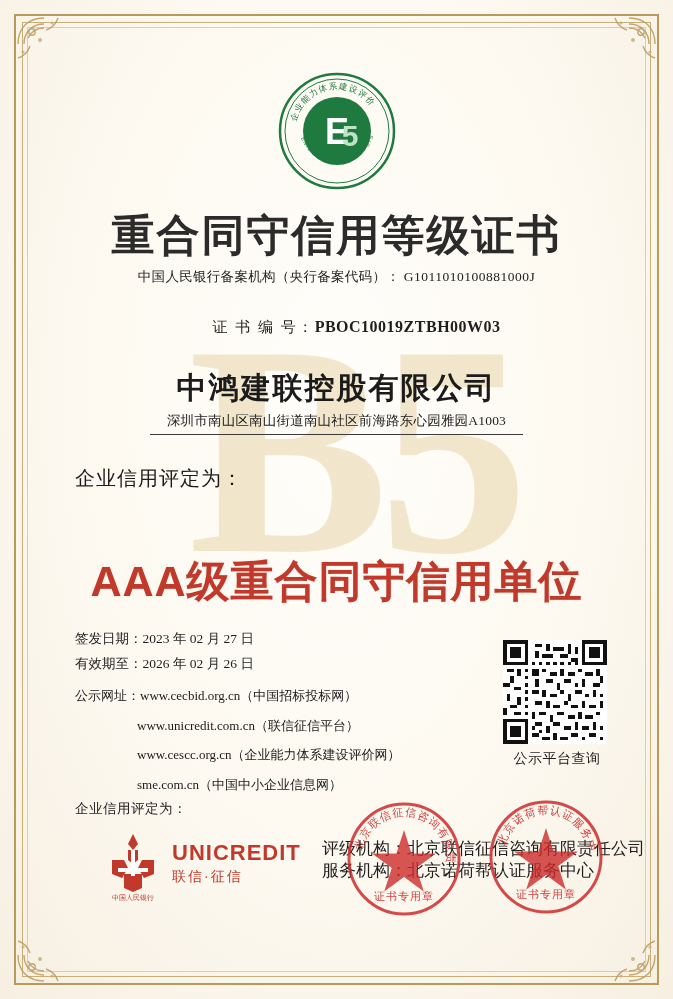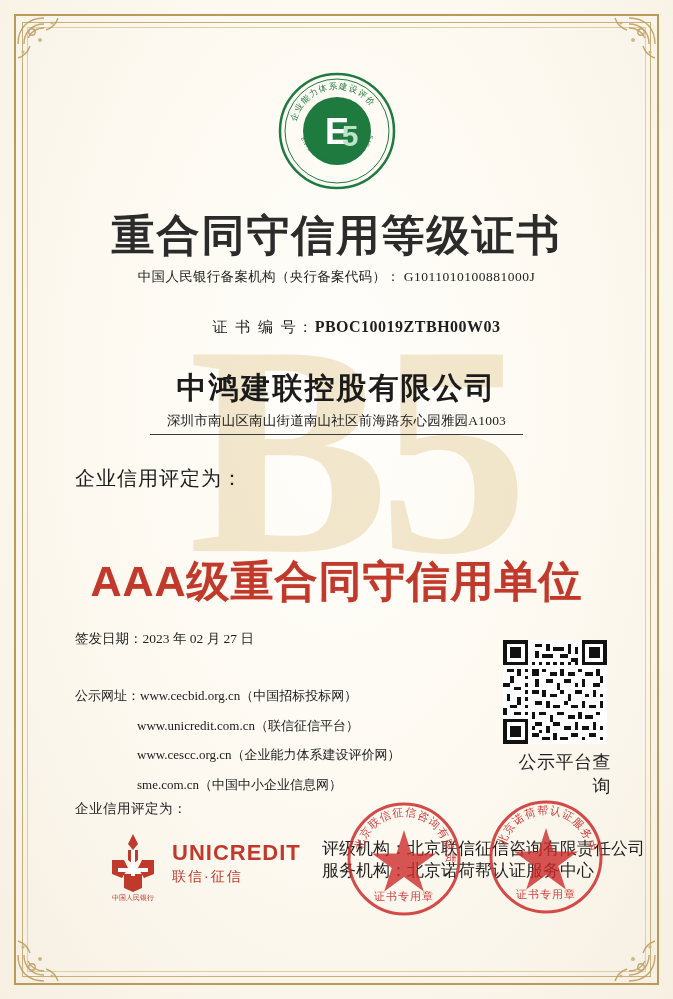--- a/index.html
+++ b/index.html
@@ -142,21 +142,21 @@
   .urls{position:absolute;left:75px;top:686px;font-size:13px;line-height:19.5px;color:#1f1f1f;}
   .urls .row{white-space:nowrap;}
   .urls .u{color:#1b1b1b;}
   .urls .first{padding-left:0;}
   .urls .indent{padding-left:62px;margin-top:10px;}
 
   
   .qr-wrap{position:absolute;right:62px;top:640px;width:108px;}
   .qr{width:104px;height:104px;display:block;}
   .qr-cap{
-    margin-top:6px;text-align:right;font-size:18px;color:#1f1f1f;letter-spacing:.5px;
+    margin-top:6px;text-align:center;font-size:14px;color:#1f1f1f;letter-spacing:.5px;
   }
 
   
   .org-label{
     position:absolute;left:75px;top:800px;
     font-size:13.5px;color:#1f1f1f;letter-spacing:.5px;
   }
   .pboc-logo{position:absolute;left:102px;top:830px;width:62px;height:72px;}
   .unicredit{
     position:absolute;left:172px;top:840px;
@@ -297,20 +297,23 @@
     <div class="company">中鸿建联控股有限公司</div>
     <div class="address">深圳市南山区南山街道南山社区前海路东心园雅园A1003</div>
     <div class="addr-rule"></div>
 
     <div class="rating-label">企业信用评定为：</div>
     <div class="rating-value">AAA级重合同守信用单位</div>
 
     <div class="info">
       <div class="row">
         <span>签发日期：</span><span>2023 年 02 月 27 日</span>
+      </div>
+      <div class="row">
+        <span>有效期至：</span><span>2026 年 02 月 26 日</span>
       </div>
     </div>
 
     <div class="urls">
       <div class="row first">
         <span>公示网址：</span><span class="u">www.cecbid.org.cn（中国招标投标网）</span>
       </div>
       <div class="row indent">
         <span class="u">www.unicredit.com.cn（联信征信平台）</span>
       </div>

